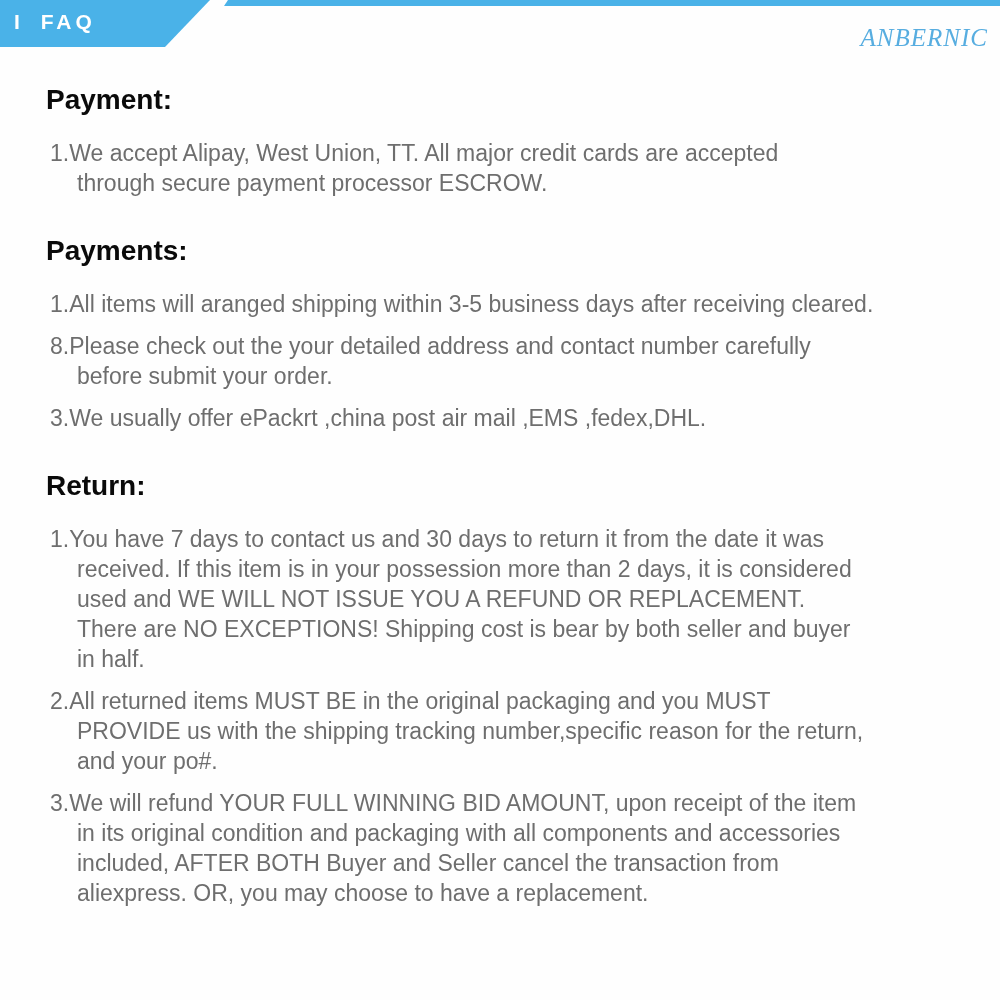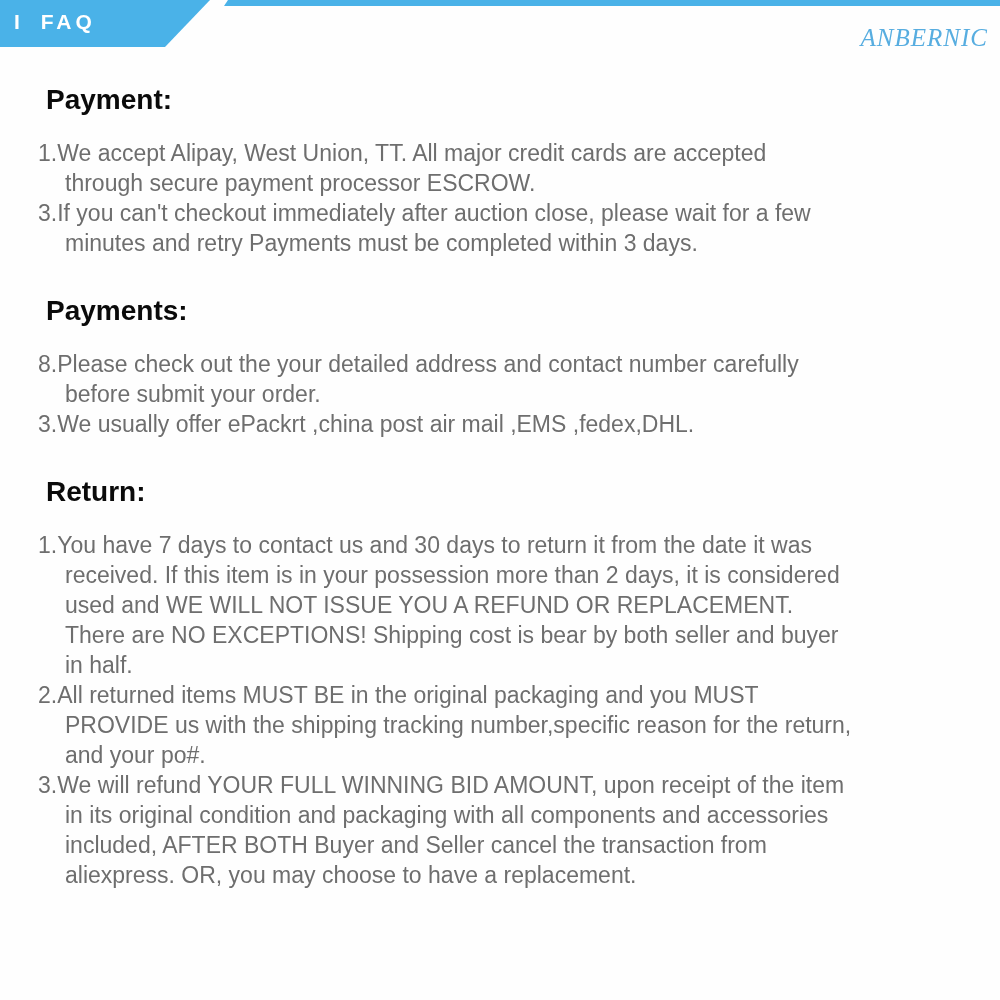--- a/index.html
+++ b/index.html
@@ -70,21 +70,21 @@
   }
   .section-title {
     color: var(--heading-text);
     font-size: 28px;
     line-height: 32px;
     font-weight: bold;
     margin: 37px 0 22px 8px;
   }
   .list { margin: 0; }
   .list-item {
-    margin: 0;
+    margin: 12px;
     white-space: pre-line;
     padding-left: 27px;
     text-indent: -27px;
   }
 </style>
 </head>
 <body>
 
 <div class="header">
   <div class="hdr-strip"></div>
@@ -94,28 +94,27 @@
 
 <div class="brand">ANBERNIC</div>
 
 <div class="content">
 
   <section>
     <h2 class="section-title">Payment:</h2>
     <div class="list">
       <p class="list-item">1.We accept Alipay, West Union, TT. All major credit cards are accepted
 through secure payment processor ESCROW.</p>
-      <p class="list-item">3.If you can't checkout immediately after auction close, please wait for a few
-minutes and retry Payments must be completed within 3 days.</p>
     </div>
   </section>
 
   <section>
     <h2 class="section-title">Payments:</h2>
     <div class="list">
+      <p class="list-item">1.All items will aranged shipping within 3-5 business days after receiving cleared.</p>
       <p class="list-item">8.Please check out the your detailed address and contact number carefully
 before submit your order.</p>
       <p class="list-item">3.We usually offer ePackrt ,china post air mail ,EMS ,fedex,DHL.</p>
     </div>
   </section>
 
   <section>
     <h2 class="section-title">Return:</h2>
     <div class="list">
       <p class="list-item">1.You have 7 days to contact us and 30 days to return it from the date it was

